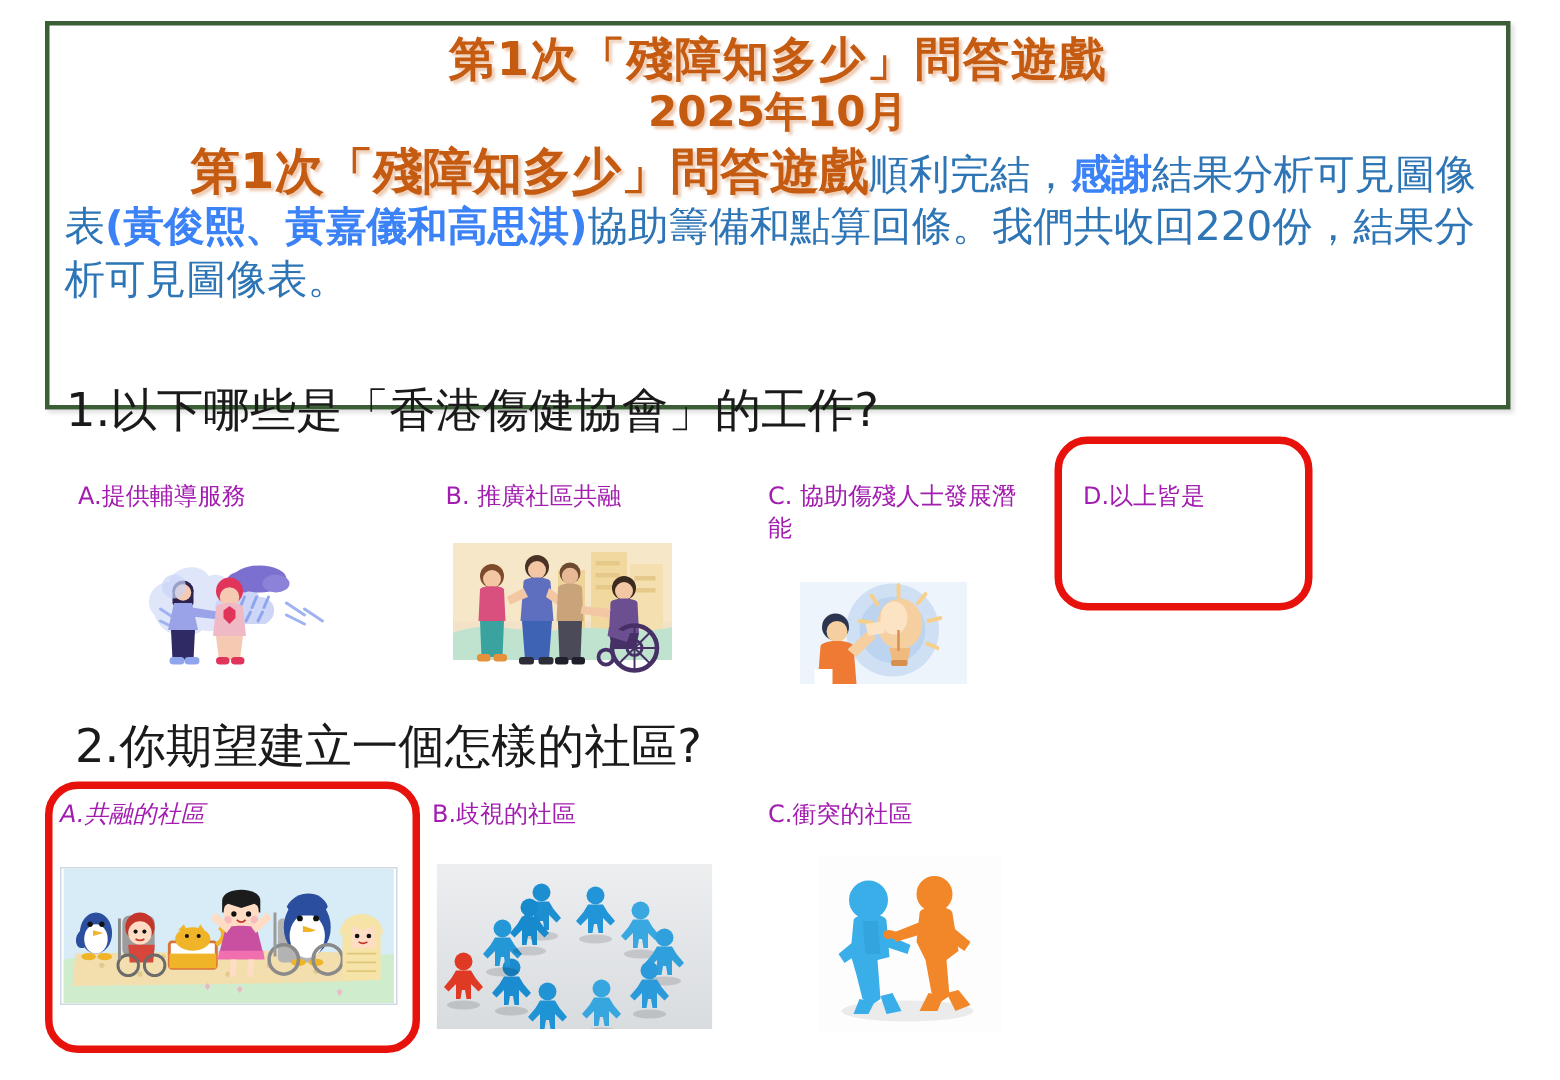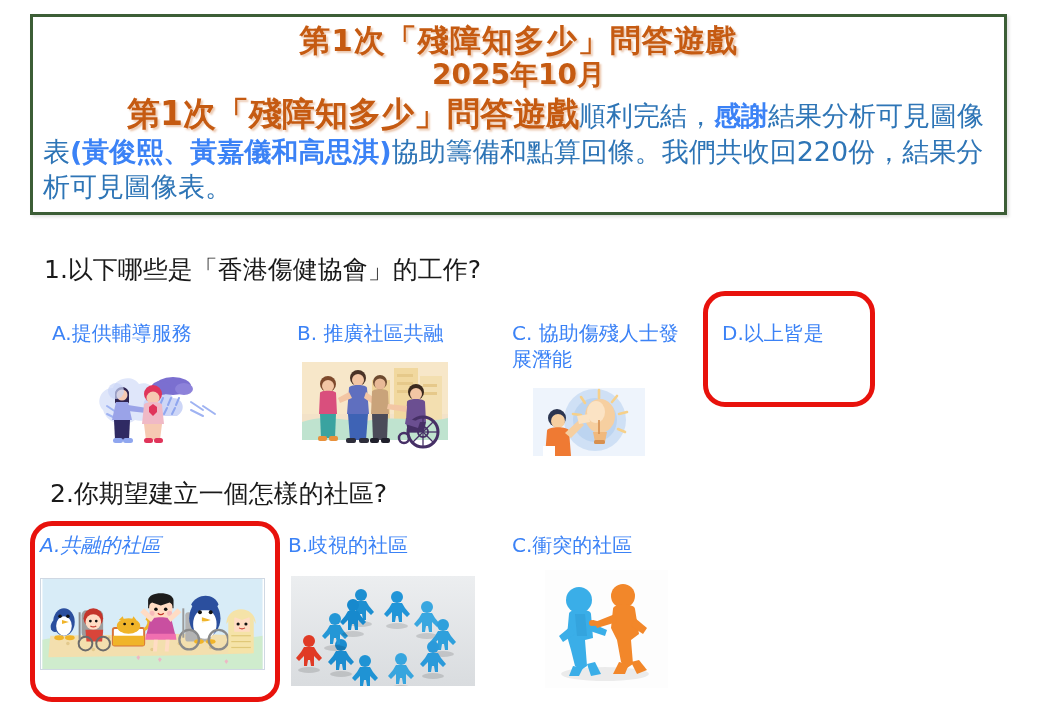--- a/index.html
+++ b/index.html
@@ -15,21 +15,21 @@
     overflow: hidden;
     position: relative;
   }
 
   
   .header-box {
     position: absolute;
     left: 30px;
     top: 14px;
     width: 977px;
-    height: 201px;
+    height: 259px;
     box-sizing: border-box;
     border: 3px solid #3c5e36;
     background: #ffffff;
     padding: 6px 10px 0 10px;
     box-shadow: 2px 2px 3px rgba(0,0,0,0.12);
   }
   .hdr-title {
     text-align: center;
     font-size: 31px;
     font-weight: bold;
@@ -68,31 +68,31 @@
     color: #3b82f6;
     font-weight: bold;
   }
   .hdr-body .blue-plain {
     color: #2e75b6;
   }
 
   
   .question {
     position: absolute;
-    font-size: 25px;
+    font-size: 31px;
     color: #1a1a1a;
     white-space: nowrap;
   }
   #question-1 { left: 44px; top: 253px; }
   #question-2 { left: 50px; top: 477px; }
 
   .option-label {
     position: absolute;
-    font-size: 20px;
-    color: #3b82f6;
+    font-size: 16px;
+    color: #a21caf;
     line-height: 1.32;
   }
 
   
   #q1-opt-a-label { left: 52px;  top: 320px; white-space: nowrap; }
   #q1-opt-b-label { left: 297px; top: 320px; white-space: nowrap; }
   #q1-opt-c-label { left: 512px; top: 320px; width: 175px; }
   #q1-opt-d-label { left: 722px; top: 320px; white-space: nowrap; }
 
   

